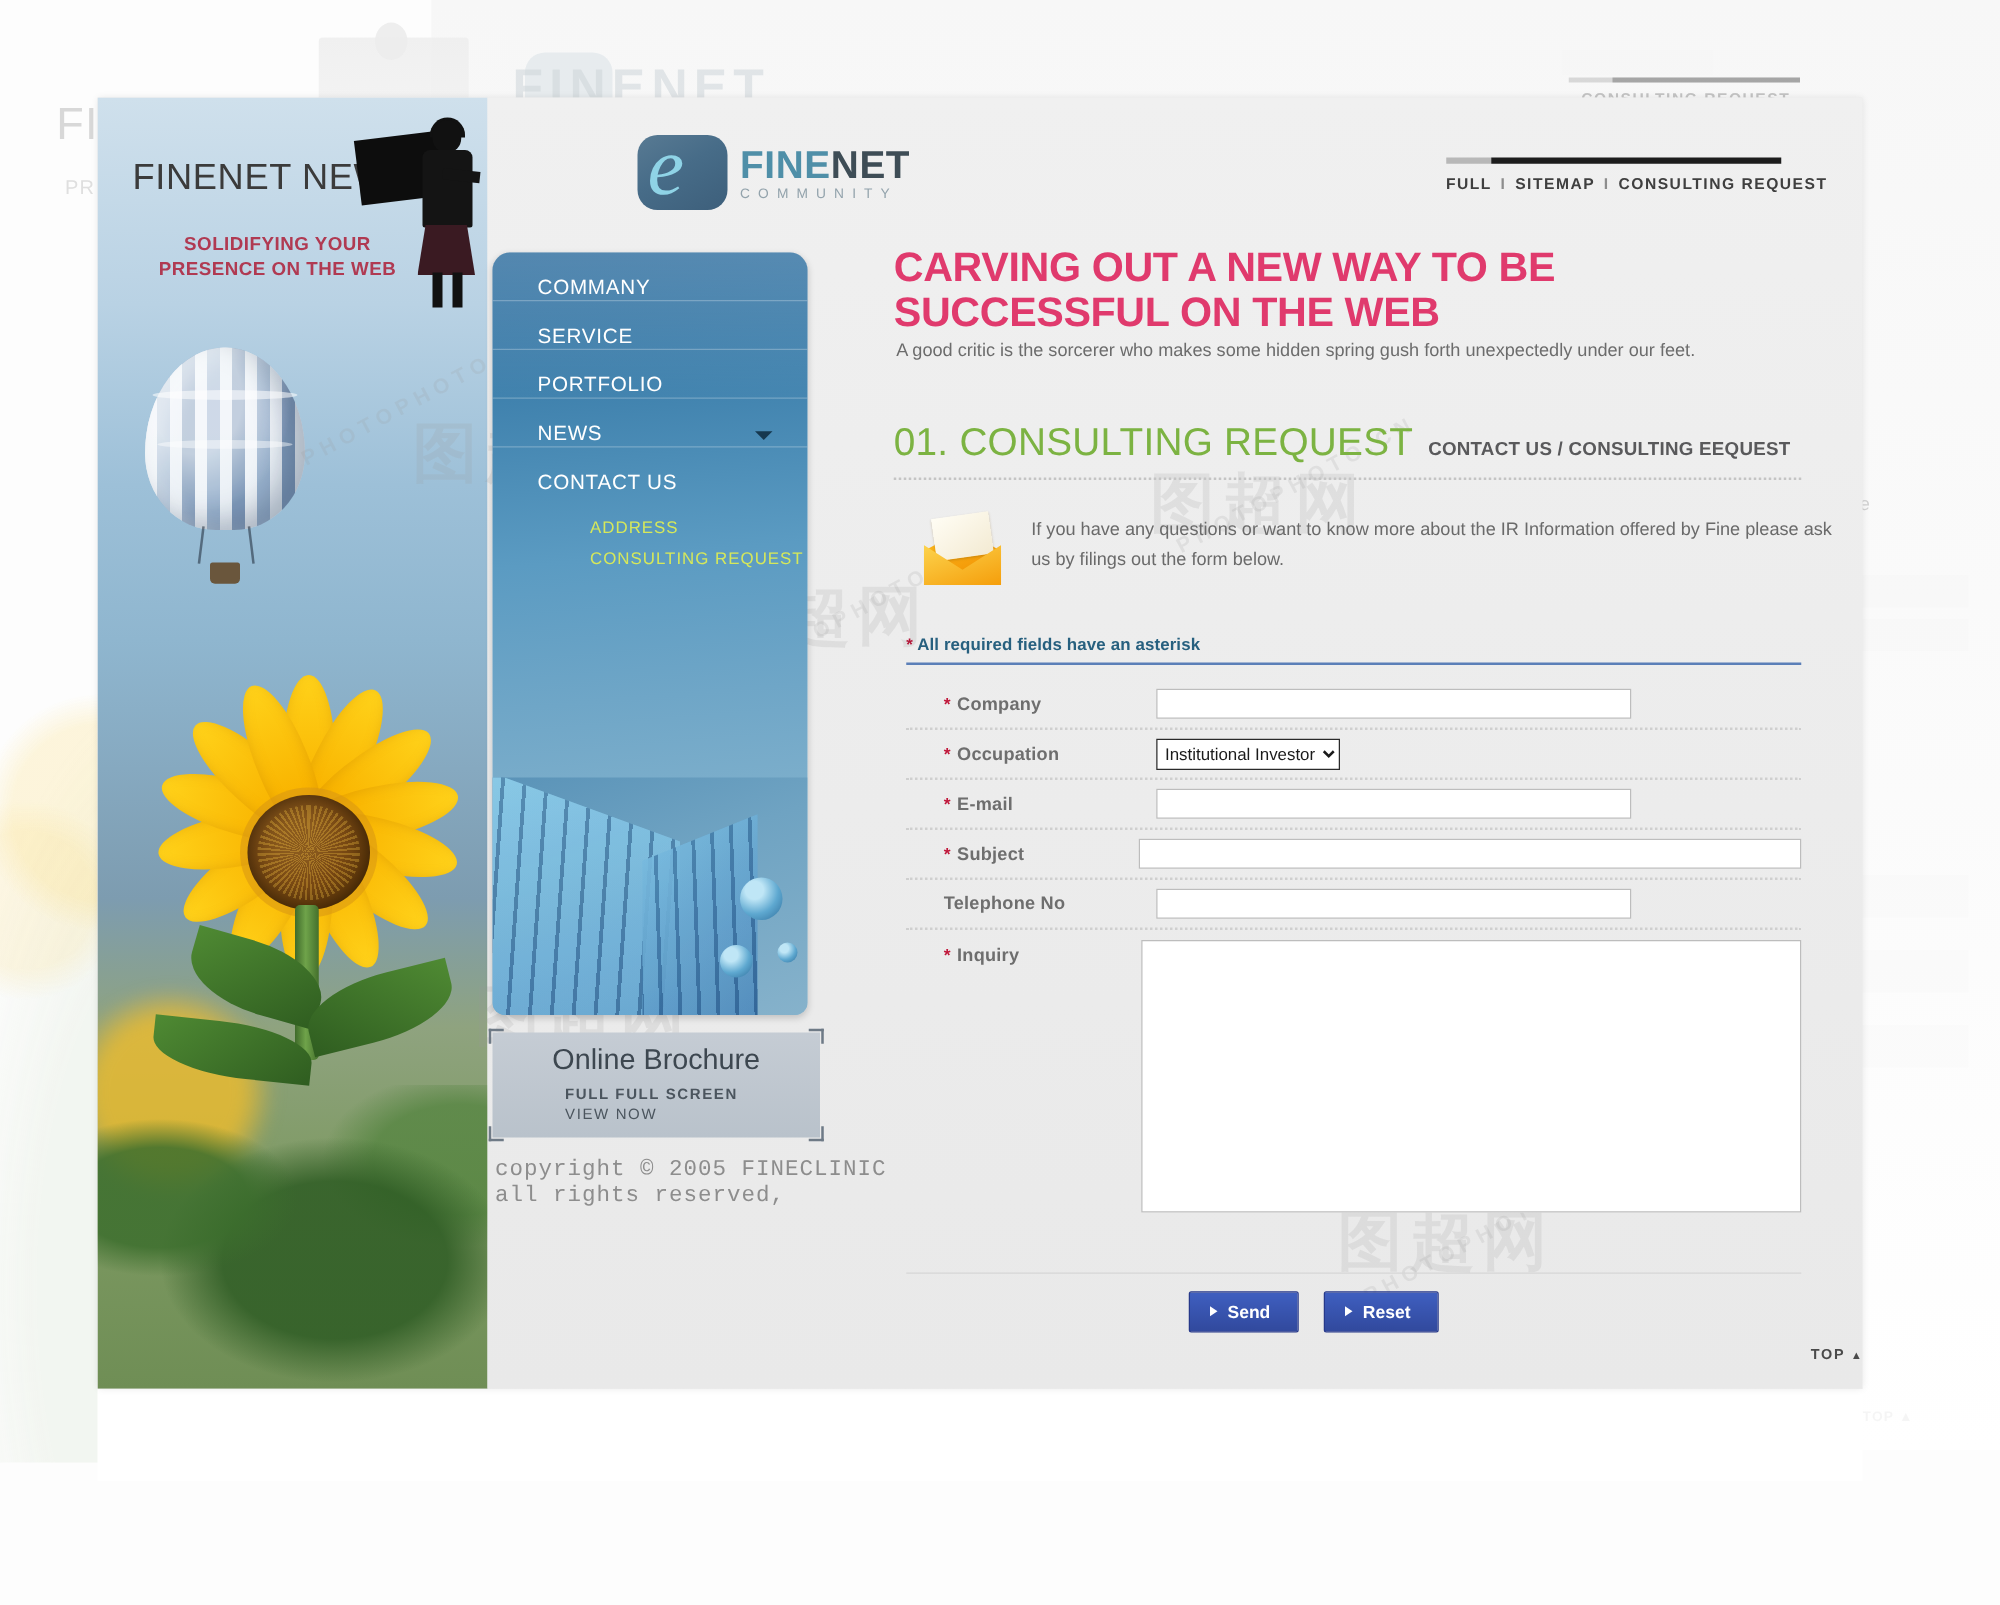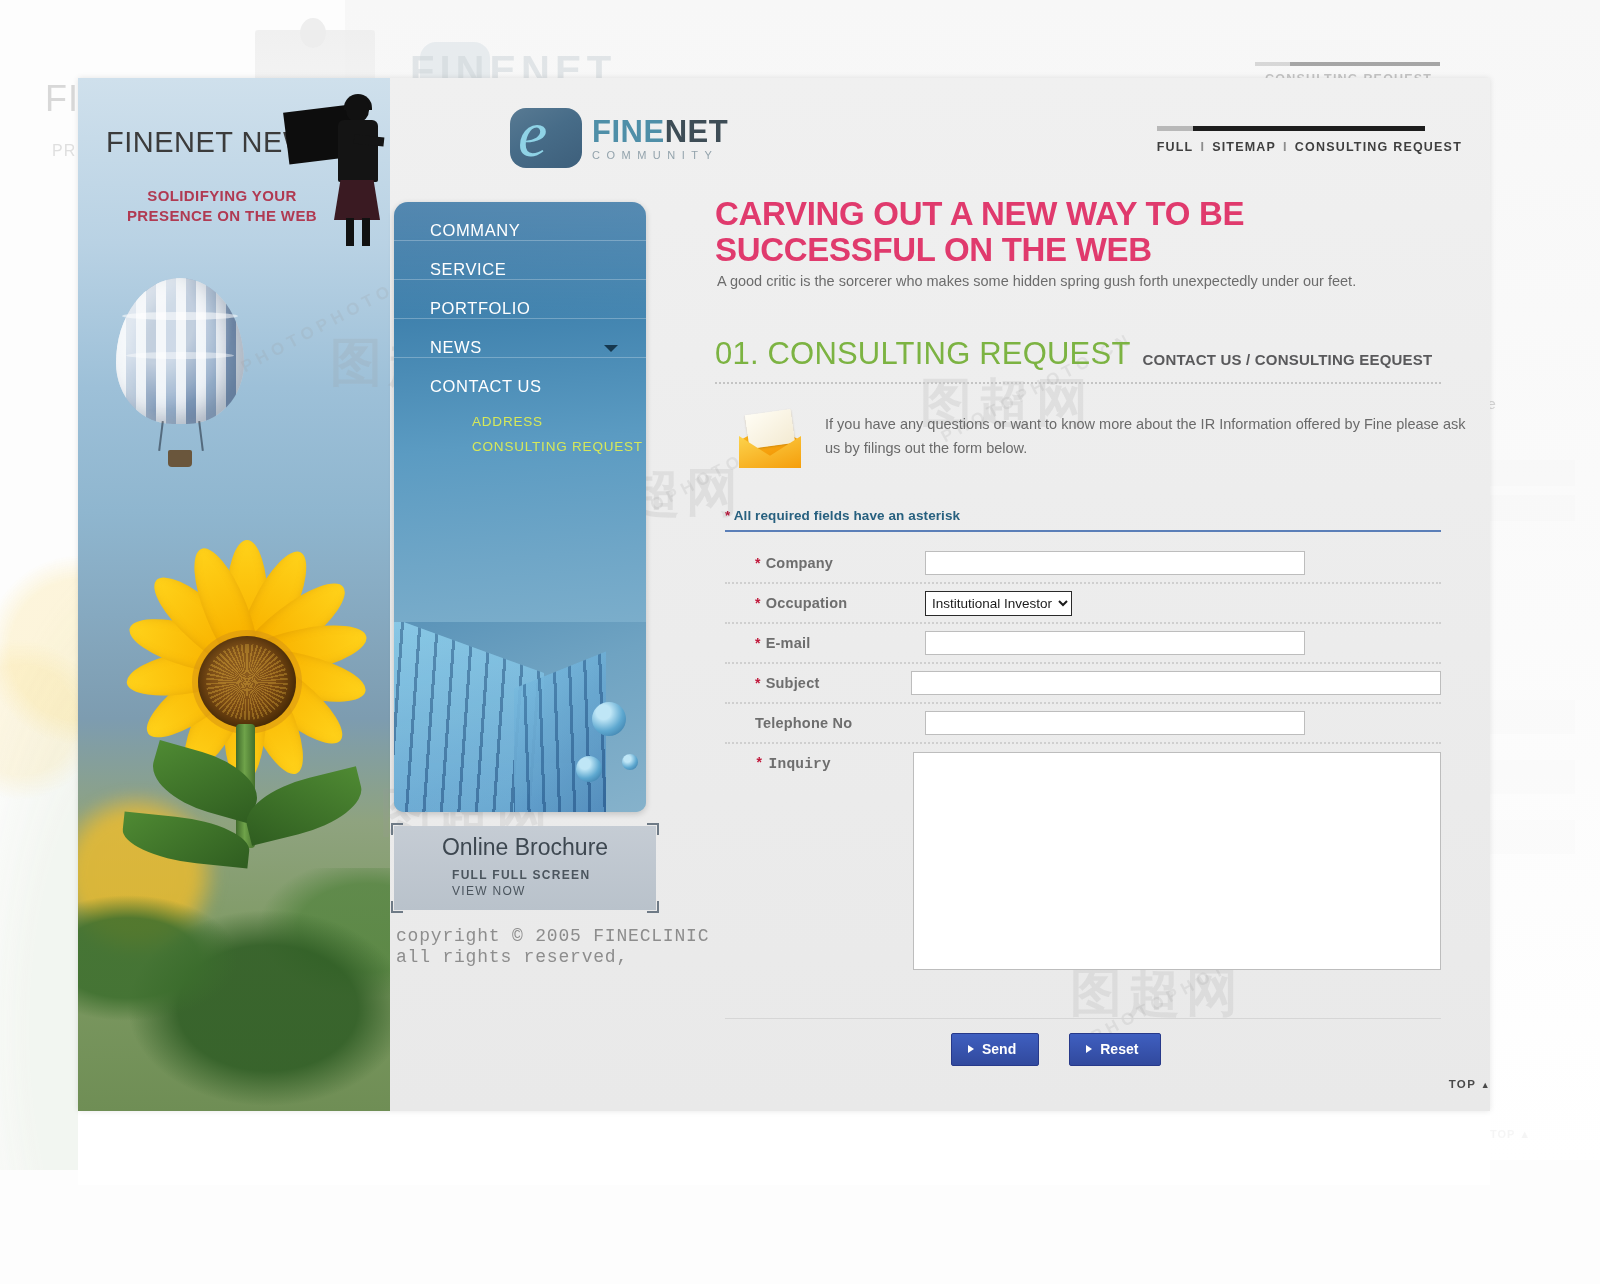--- a/index.html
+++ b/index.html
@@ -336,25 +336,25 @@
   #in-name { width:218px; }
   #in-company { width:380px; }
   #in-email { width:380px; }
   #in-phone { width:380px; }
   #in-subject { width:530px; }
   textarea.area {
     width:528px; height:218px; background:#ffffff; border:1px solid #bdbdbd;
     font-family:"Liberation Sans", sans-serif; font-size:13px; resize:none;
   }
   .row-inquiry { align-items:flex-start; padding-top:8px; padding-bottom:12px; }
-  .row-inquiry .flabel { padding-top:4px;font-family:Liberation Mono, monospace; }
+  .row-inquiry .flabel { padding-top:4px; }
 
   #form-bottom-rule { position:absolute; left:10px; top:940px; width:716px; height:0; border-top:1px solid #d6d6d6; }
 
-  #buttons { position:absolute; left:236px; top:955px; display:flex; gap:30px; }
+  #buttons { position:absolute; left:236px; top:955px; display:flex; gap:20px; }
   .btn {
     background: linear-gradient(180deg,#3f5fc0,#31499d);
     color:#ffffff; font-size:14px; font-weight:bold;
     padding:7px 22px 8px 16px; border:1px solid #27398a; border-radius:2px;
     display:flex; align-items:center; gap:8px; cursor:pointer;
   }
   .btn .tri { width:0;height:0;border-left:6px solid #ffffff;border-top:4px solid transparent;border-bottom:4px solid transparent; }
 
   #toplink { position:absolute; right:24px; top:1000px; font-size:11.5px; font-weight:bold;
     letter-spacing:1.4px; color:#4a4a4a; cursor:pointer; }

